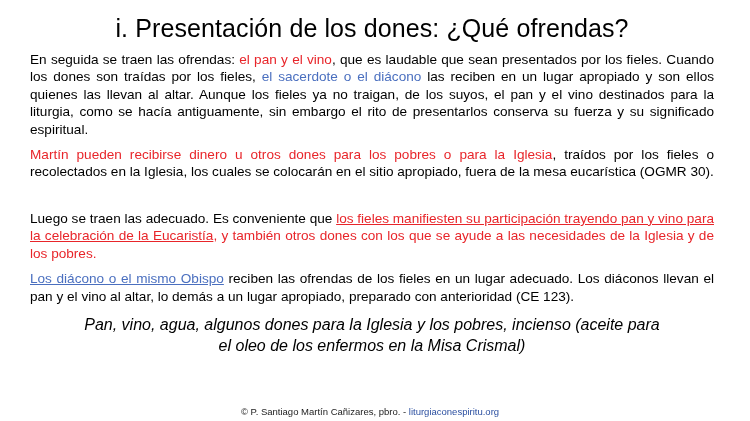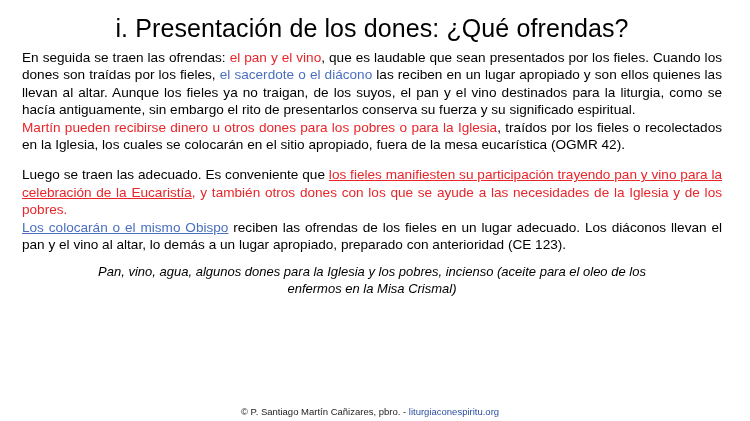--- a/index.html
+++ b/index.html
@@ -27,42 +27,42 @@
     font-weight: normal;
     margin: 0 0 6px 0;
     line-height: 1.15;
     letter-spacing: 0.1px;
   }
   .body-block {
     font-size: 13.6px;
     line-height: 1.285;
     color: #000000;
     text-align: justify;
-    margin: 0;
+    margin: 8px;
   }
   .p-gap {
     margin-top: 0px;
   }
   .red {
     color: #e8252a;
   }
   .blue {
     color: #4a6fbf;
   }
   .u {
     text-decoration: underline;
   }
   .spacer {
     height: 13px;
   }
   .quote {
     margin: 10px 0 0 0;
     text-align: center;
     font-style: italic;
-    font-size: 13px;
+    font-size: 16px;
     line-height: 1.3;
     color: #000000;
     padding: 0 54px;
   }
   .footer {
     position: absolute;
     left: 0;
     right: 4px;
     bottom: 4px;
     text-align: center;
@@ -75,25 +75,25 @@
 </style>
 </head>
 <body>
 
 <div class="slide">
 
   <h1 class="slide-title">i. Presentación de los dones: ¿Qué ofrendas?</h1>
 
   <p class="body-block"><span>En seguida se traen las ofrendas: </span><span class="red">el pan y el vino</span><span>, que es laudable que sean presentados por los fieles. Cuando los dones son traídas por los fieles, </span><span class="blue">el sacerdote o el diácono</span><span> las reciben en un lugar apropiado y son ellos quienes las llevan al altar. Aunque los fieles ya no traigan, de los suyos, el pan y el vino destinados para la liturgia, como se hacía antiguamente, sin embargo el rito de presentarlos conserva su fuerza y su significado espiritual.</span></p>
 
-  <p class="body-block p-gap"><span class="red">Martín pueden recibirse dinero u otros dones para los pobres o para la Iglesia</span><span>, traídos por los fieles o recolectados en la Iglesia, los cuales se colocarán en el sitio apropiado, fuera de la mesa eucarística (OGMR 42).</span></p>
+  <p class="body-block p-gap"><span class="red">Martín pueden recibirse dinero u otros dones para los pobres o para la Iglesia</span><span>, traídos por los fieles o recolectados en la Iglesia, los cuales se colocarán en el sitio apropiado, fuera de la mesa eucarística (OGMR 30).</span></p>
 
   <div class="spacer"></div>
 
   <p class="body-block"><span>Luego se traen las adecuado. Es conveniente que </span><span class="red u">los fieles manifiesten su participación trayendo pan y vino para la celebración de la Eucaristía</span><span class="red">, y también otros dones con los que se ayude a las necesidades de la Iglesia y de los pobres.</span></p>
 
-  <p class="body-block"><span class="blue u">Los colocarán o el mismo Obispo</span><span> reciben las ofrendas de los fieles en un lugar adecuado. Los diáconos llevan el pan y el vino al altar, lo demás a un lugar apropiado, preparado con anterioridad (CE 123).</span></p>
+  <p class="body-block"><span class="blue u">Los diácono o el mismo Obispo</span><span> reciben las ofrendas de los fieles en un lugar adecuado. Los diáconos llevan el pan y el vino al altar, lo demás a un lugar apropiado, preparado con anterioridad (CE 123).</span></p>
 
   <p class="quote">Pan, vino, agua, algunos dones para la Iglesia y los pobres, incienso (aceite para el oleo de los enfermos en la Misa Crismal)</p>
 
   <div class="footer"><span>© P. Santiago Martín Cañizares, pbro. - </span><span class="link">liturgiaconespiritu.org</span></div>
 
 </div>
 
 </body></html>

